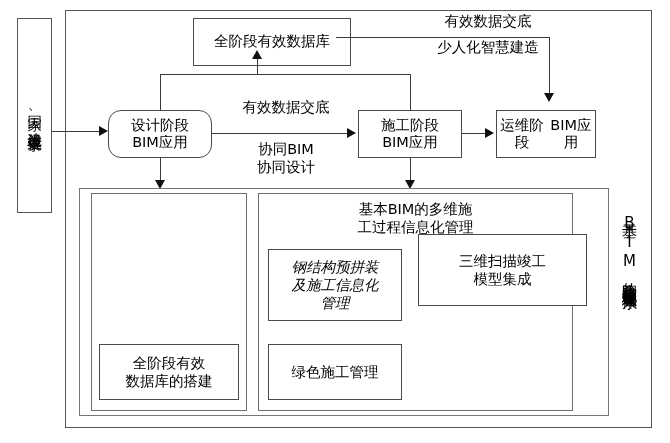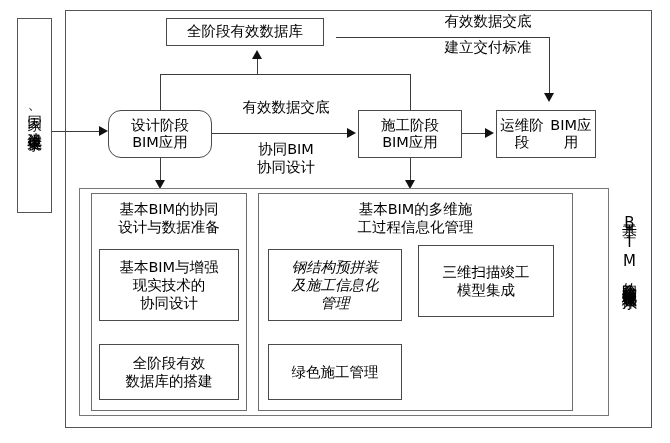--- a/index.html
+++ b/index.html
@@ -97,21 +97,21 @@
   <div class="vtext t14" style="left:17px;top:18px;width:35px;height:195px;">
     <span>国家、建设单位要求</span>
   </div>
 
   <div class="panel" style="left:65px;top:10px;width:587px;height:418px;border-color:#555;"></div>
 
   <div class="vlabel t15" style="left:612px;top:88px;width:34px;height:320px;">
     <span>基于BIM的全阶段信息化智慧管理体系</span>
   </div>
 
-  <div class="box t14" style="left:166px;top:18px;width:158px;height:28px;">
+  <div class="box t14" style="left:193px;top:18px;width:158px;height:48px;">
     <span>全阶段有效数据库</span>
   </div>
 
   <div class="box t14" style="left:108px;top:110px;width:104px;height:48px;flex-direction:column;border-radius:13px;">
     <span>设计阶段</span>
     <span>BIM应用</span>
   </div>
 
   <div class="box t14" style="left:358px;top:110px;width:104px;height:48px;flex-direction:column;">
     <span>施工阶段</span>
@@ -147,46 +147,39 @@
   <div class="ln v" style="left:160px;top:158px;height:24px;"></div>
   <div class="arrow down" style="left:155px;top:180px;"></div>
 
   <div class="ln v" style="left:410px;top:158px;height:24px;"></div>
   <div class="arrow down" style="left:405px;top:180px;"></div>
 
   <div class="lbl t14" style="left:222px;top:98px;width:128px;">有效数据交底</div>
   <div class="lbl t14" style="left:222px;top:140px;width:128px;">协同BIM
 协同设计</div>
   <div class="lbl t14" style="left:424px;top:12px;width:128px;">有效数据交底</div>
-  <div class="lbl t14" style="left:424px;top:38px;width:128px;">建立交付标准</div>
+  <div class="lbl t14" style="left:424px;top:38px;width:128px;">少人化智慧建造</div>
 
   <div class="panel" style="left:79px;top:188px;width:530px;height:228px;border-color:#777;"></div>
 
   <div class="panel" style="left:91px;top:193px;width:156px;height:218px;"></div>
-  <div class="lbl t14" style="left:93px;top:200px;width:152px;">基本BIM的协同
-设计与数据准备</div>
-  <div class="box t14" style="left:99px;top:249px;width:140px;height:72px;">
-    <span class="lbl" style="position:static;width:100%;">基本BIM与增强
-现实技术的
-协同设计</span>
-  </div>
   <div class="box t14" style="left:99px;top:344px;width:140px;height:56px;">
     <span class="lbl" style="position:static;width:100%;">全阶段有效
 数据库的搭建</span>
   </div>
 
   <div class="panel" style="left:258px;top:193px;width:315px;height:218px;"></div>
   <div class="lbl t14" style="left:260px;top:200px;width:311px;">基本BIM的多维施
 工过程信息化管理</div>
   <div class="box t14" style="left:268px;top:249px;width:134px;height:72px;">
     <span class="lbl" style="position:static;width:100%;font-style:italic;">钢结构预拼装
 及施工信息化
 管理</span>
   </div>
-  <div class="box t14" style="left:418px;top:245px;width:136px;height:72px;">
+  <div class="box t14" style="left:418px;top:234px;width:169px;height:72px;">
     <span class="lbl" style="position:static;width:100%;">三维扫描竣工
 模型集成</span>
   </div>
   <div class="box t14" style="left:268px;top:344px;width:134px;height:56px;">
     <span class="lbl" style="position:static;width:100%;font-family:Liberation Serif, serif;">绿色施工管理</span>
   </div>
 
 </div>
 
 </body></html>

